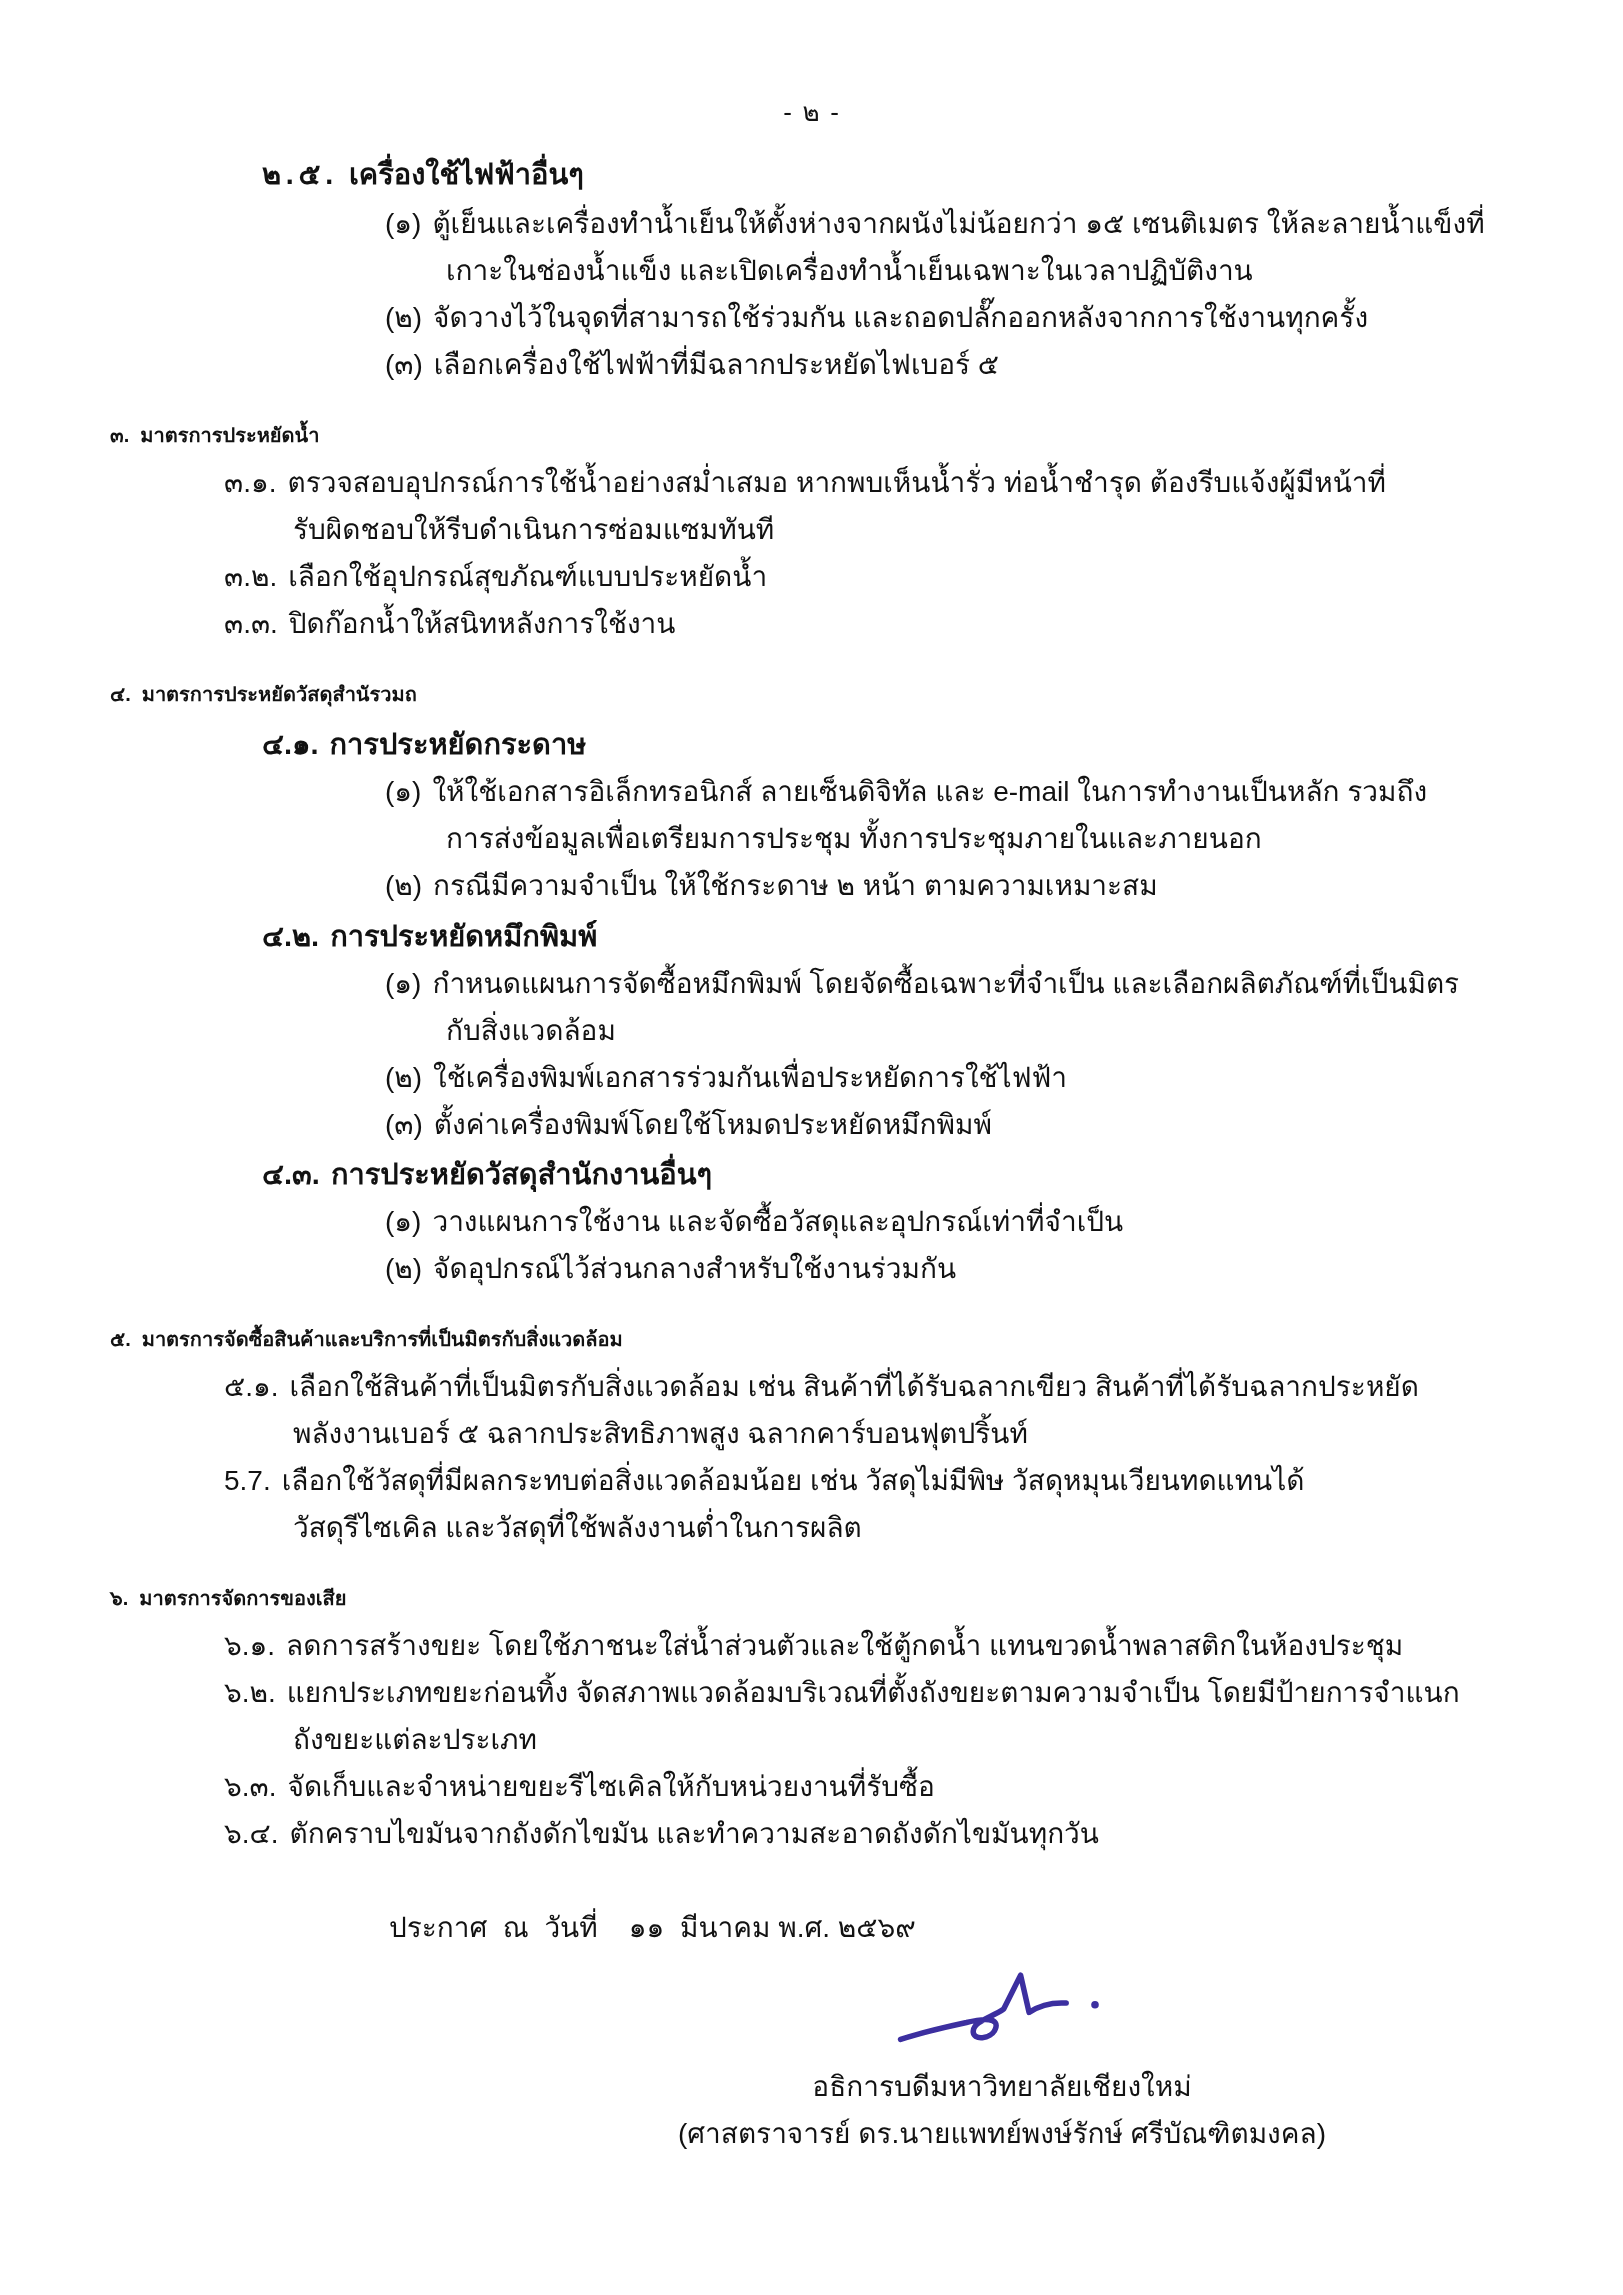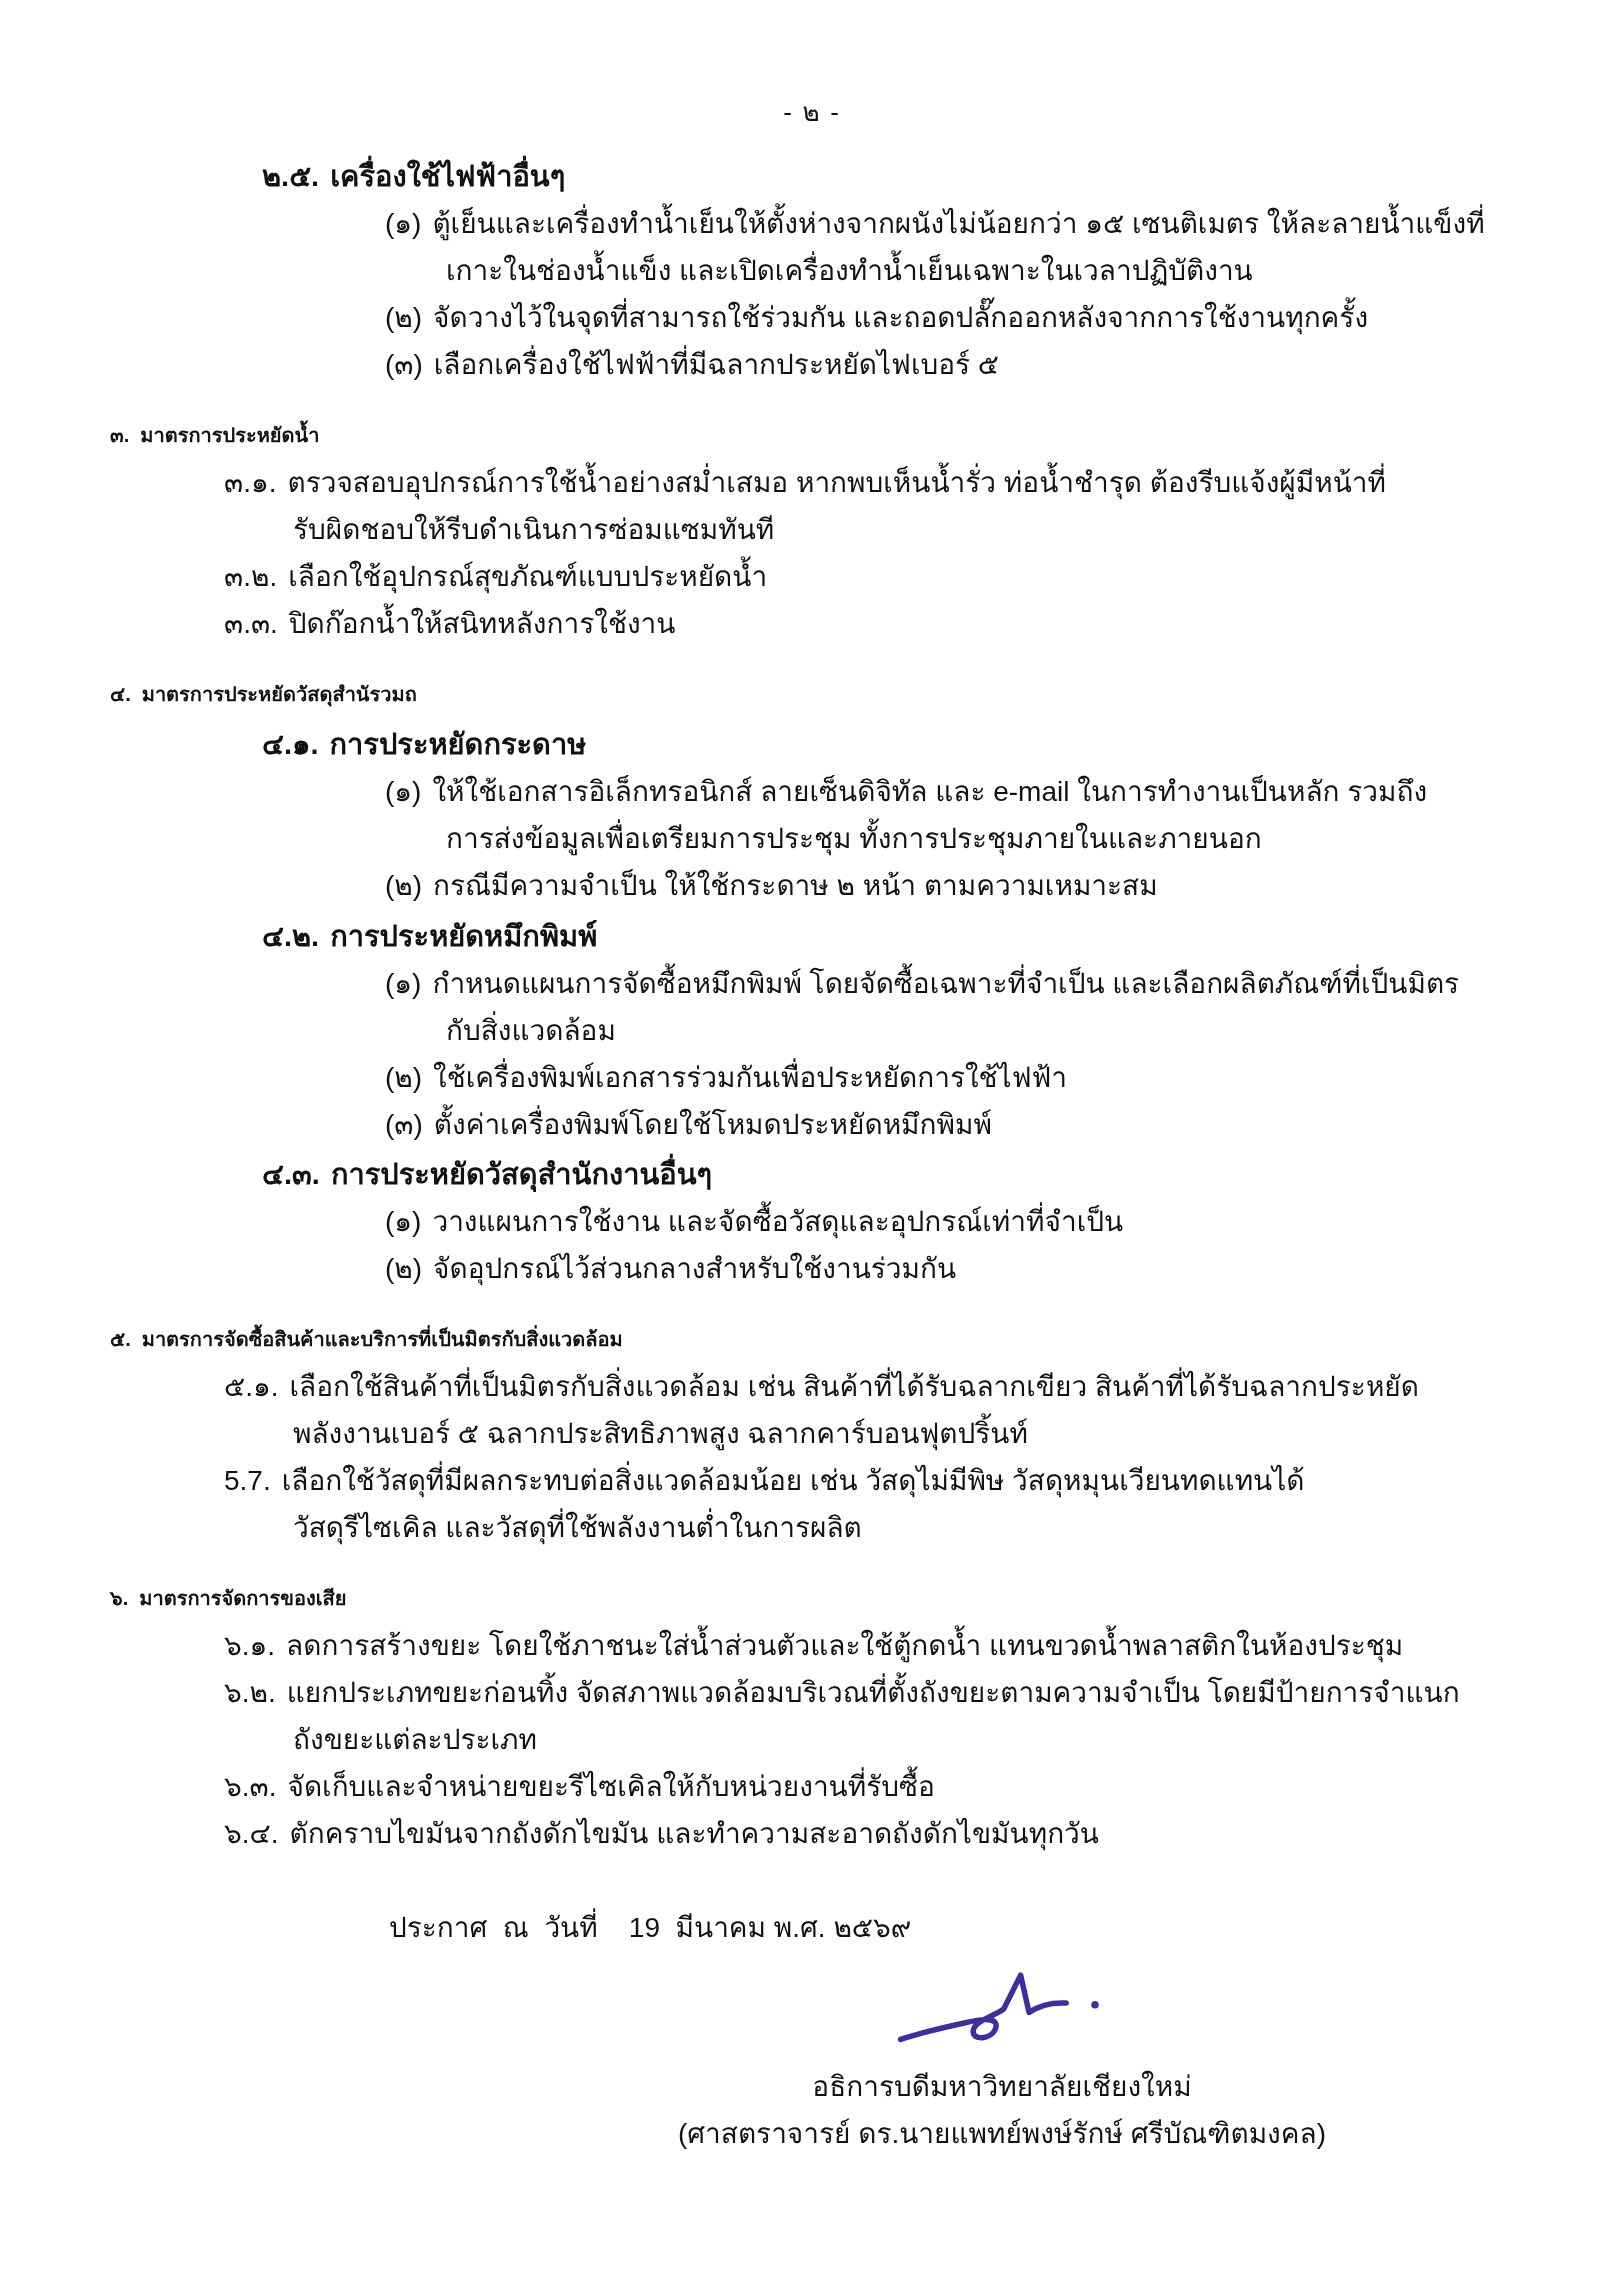--- a/index.html
+++ b/index.html
@@ -6,21 +6,21 @@
   .doc{
     position:relative;width:1624px;height:2295px;background:#ffffff;
     font-family:"Liberation Sans","DejaVu Sans",sans-serif;
     font-size:28px;line-height:47px;color:#121212;overflow:hidden;
     box-sizing:border-box;padding-top:95px;
   }
   .page-num{text-align:center;font-size:26px;line-height:34px;letter-spacing:1.7px;}
   .sec{margin-top:24px;}
   .sec-head{margin-left:110px;font-weight:700;font-size:20px;}
   .subsec-head{margin-left:262px;font-weight:700;font-size:29px;margin-top:3.4px;}
-  .first-head{margin-top:20px;}
+  .first-head{margin-top:20px;font-family:Liberation Mono, monospace;}
   .xitem{margin-left:224px;}
   .xitem .cont{margin-left:69px;}
   .nitem{margin-left:385px;}
   .nitem .cont{margin-left:61px;}
   .lbl{margin-right:11px;}
   .closing-date{margin-left:389px;margin-top:47px;white-space:pre-wrap;}
   .closing-col{margin-left:617px;width:770px;text-align:center;margin-top:8.5px;}
   .sig-wrap{height:103px;display:flex;align-items:center;justify-content:center;}
   .sig-svg{display:block;}
 </style>
@@ -130,21 +130,21 @@
       <div class="cont">ถังขยะแต่ละประเภท</div>
     </div>
     <div class="xitem">
       <div><span class="lbl">๖.๓.</span><span>จัดเก็บและจำหน่ายขยะรีไซเคิลให้กับหน่วยงานที่รับซื้อ</span></div>
     </div>
     <div class="xitem">
       <div><span class="lbl">๖.๔.</span><span>ตักคราบไขมันจากถังดักไขมัน และทำความสะอาดถังดักไขมันทุกวัน</span></div>
     </div>
   </div>
 
-  <div class="closing-date">ประกาศ  ณ  วันที่    19  มีนาคม พ.ศ. ๒๕๖๙</div>
+  <div class="closing-date">ประกาศ  ณ  วันที่    ๑๑  มีนาคม พ.ศ. ๒๕๖๙</div>
 
   <div class="closing-col">
     <div class="sig-wrap">
       <svg class="sig-svg" width="220" height="93" viewBox="0 0 260 110">
         <path d="M 10 88 C 35 80, 60 74, 88 68 C 108 63, 128 62, 122 76 C 117 88, 95 90, 96 78 C 97 66, 118 62, 132 52 L 152 12 L 162 56 C 174 48, 190 44, 206 45" fill="none" stroke="#3c2fa0" stroke-width="6.5" stroke-linecap="round" stroke-linejoin="round"></path>
         <circle cx="240" cy="47" r="4.5" fill="#3c2fa0"></circle>
       </svg>
     </div>
     <div>อธิการบดีมหาวิทยาลัยเชียงใหม่</div>
     <div>(ศาสตราจารย์ ดร.นายแพทย์พงษ์รักษ์ ศรีบัณฑิตมงคล)</div>

